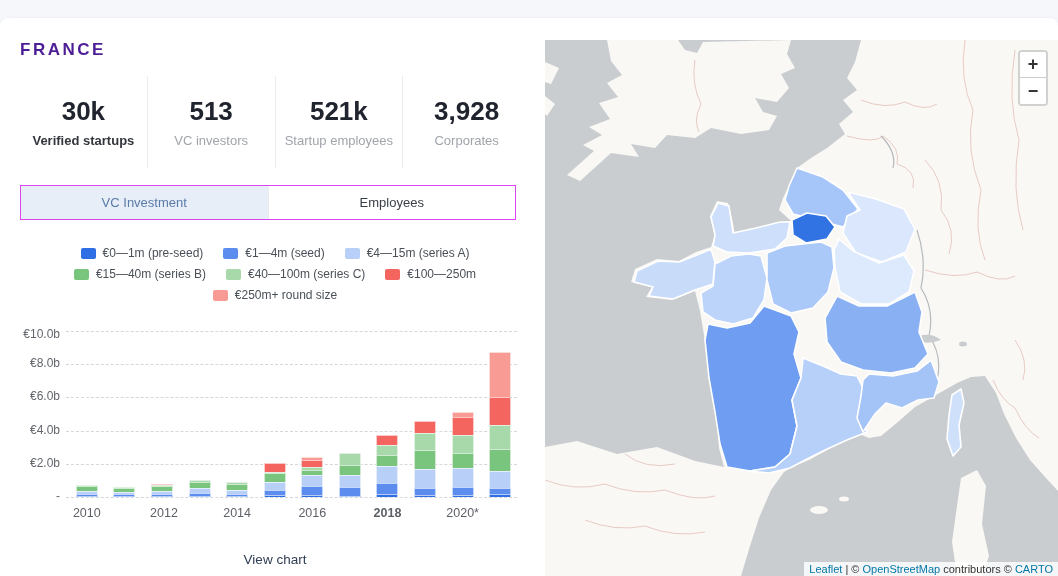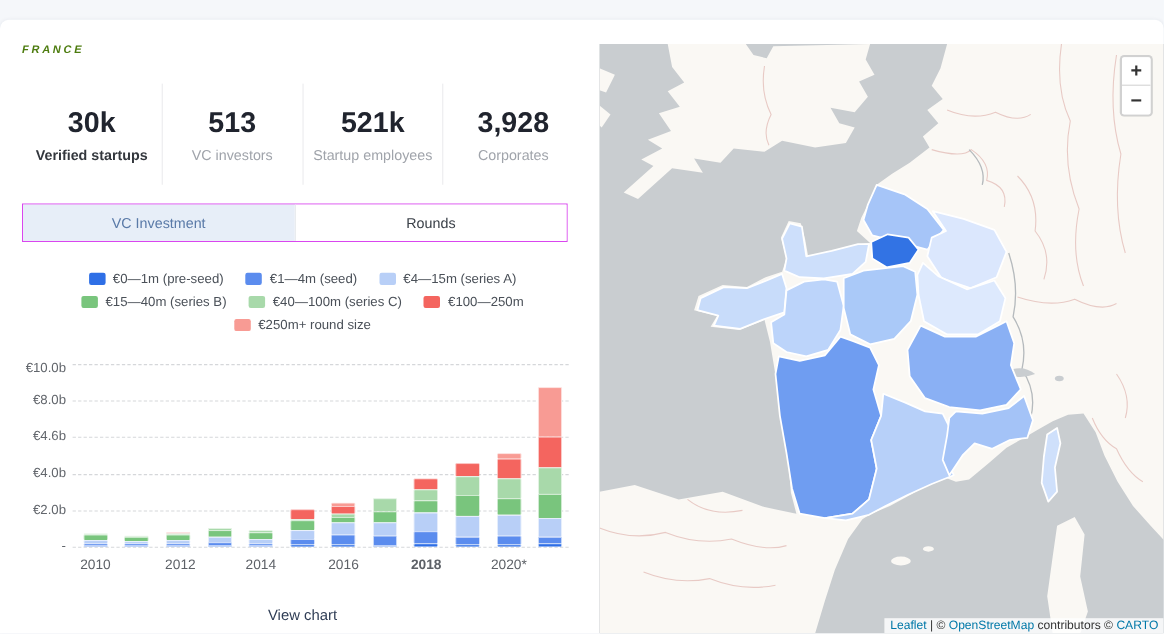--- a/index.html
+++ b/index.html
@@ -1,22 +1,22 @@
 <!DOCTYPE html>
 <html><head>
 <meta charset="utf-8">
 <style>
   * { margin:0; padding:0; box-sizing:border-box; }
   body { font-family:"Liberation Sans", sans-serif; background:#f5f7fa; }
   .page { position:relative; width:1058px; height:576px; background:#f5f7fa; overflow:hidden; }
   .card { position:absolute; left:0; top:18px; width:1058px; height:558px; background:#ffffff;
           border-radius:8px 8px 0 0; box-shadow:0 1px 4px rgba(20,40,80,.08); }
 
-  .title { position:absolute; left:20px; top:22px; font-size:10px; font-weight:bold;
-           letter-spacing:2.5px; color:#4d7c0f;font-style:italic; }
+  .title { position:absolute; left:20px; top:22px; font-size:17px; font-weight:bold;
+           letter-spacing:2.5px; color:#4c1d95; }
 
   .stats { position:absolute; left:20px; top:58px; width:510px; height:92px; display:flex; }
   .stat { flex:1; display:flex; flex-direction:column; align-items:center; justify-content:center;
           border-right:1px solid #ececee; }
   .stat:last-child { border-right:none; }
   .stat .num { font-size:26px; font-weight:700; color:#20242e; line-height:1.2; }
   .stat .lbl { font-size:13px; color:#a0a4ab; margin-top:6px; }
   .stat.emph .lbl { color:#33373d; font-weight:bold; }
 
   .tabs { position:absolute; left:20px; top:167px; width:496px; height:35px; display:flex;
@@ -83,21 +83,21 @@
           <div class="lbl">Startup employees</div>
         </div>
         <div class="stat">
           <div class="num">3,928</div>
           <div class="lbl">Corporates</div>
         </div>
       </div>
 
     <div class="tabs">
         <div class="tab active">VC Investment</div>
-        <div class="tab">Rounds</div>
+        <div class="tab">Employees</div>
       </div>
 
     <div class="legend">
         <div class="legend-row">
           <div class="legend-item">
             <span class="legend-swatch" style="background: rgb(46, 111, 230);"></span>
             <span>€0—1m (pre-seed)</span>
           </div>
           <div class="legend-item">
             <span class="legend-swatch" style="background: rgb(91, 140, 238);"></span>
@@ -135,21 +135,21 @@
           <div class="gridline" style="top: 313px;"></div>
           <div class="gridline" style="top: 346.2px;"></div>
           <div class="gridline" style="top: 379.4px;"></div>
           <div class="gridline" style="top: 412.6px;"></div>
           <div class="gridline" style="top: 445.8px;"></div>
           <div class="gridline" style="top: 479px;"></div>
         </div>
       <div>
           <div class="ytick" style="top: 309px;">€10.0b</div>
           <div class="ytick" style="top: 338.2px;">€8.0b</div>
-          <div class="ytick" style="top: 371.4px;">€4.6b</div>
+          <div class="ytick" style="top: 371.4px;">€6.0b</div>
           <div class="ytick" style="top: 404.6px;">€4.0b</div>
           <div class="ytick" style="top: 437.8px;">€2.0b</div>
           <div class="ytick" style="top: 471px;">-</div>
         </div>
       <div class="plot">
           <div class="bar" style="left: 7.79167px;">
             <div class="seg" style="height: 1px; background: rgb(46, 111, 230);"></div>
             <div class="seg" style="height: 2px; background: rgb(91, 140, 238);"></div>
             <div class="seg" style="height: 3px; background: rgb(184, 207, 247);"></div>
             <div class="seg" style="height: 5px; background: rgb(121, 197, 125);"></div>

